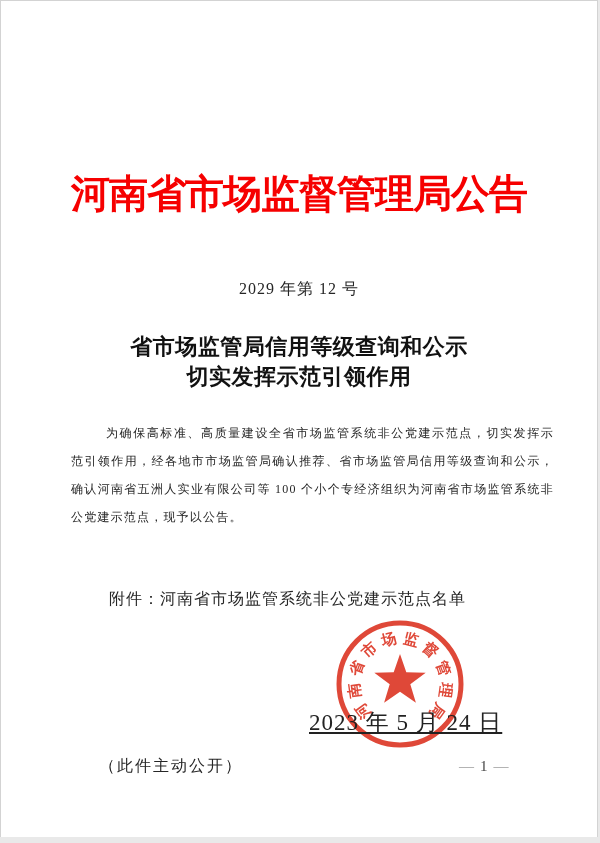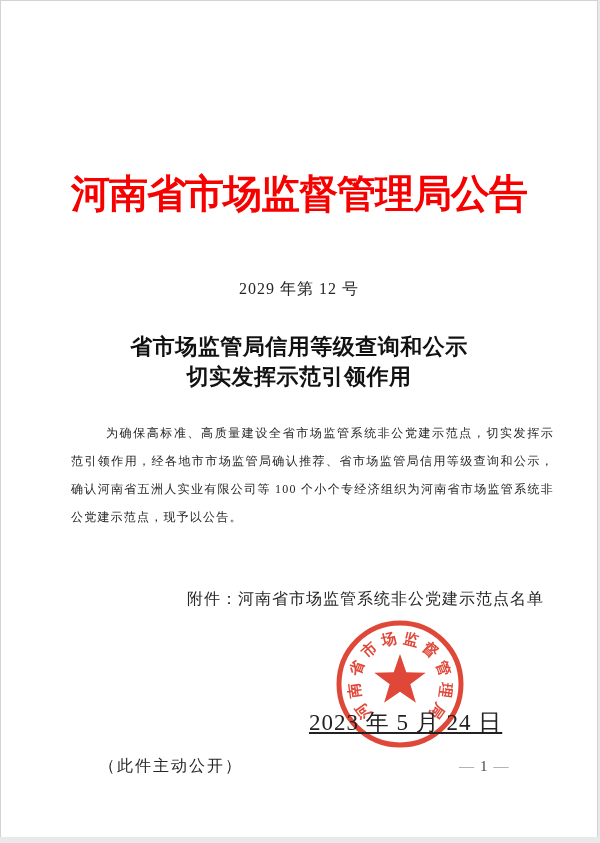--- a/index.html
+++ b/index.html
@@ -70,21 +70,20 @@
   }
   .attachment-line {
     position: absolute;
     top: 588px; left: 60px;
     width: 483px;
     margin: 0;
     font-size: 16px;
     letter-spacing: 1px;
     text-indent: 48px;
     white-space: nowrap;
-    text-align: right;
   }
   .seal {
     position: absolute;
     left: 332px; top: 616px;
     width: 134px; height: 134px;
     opacity: 0.92;
     z-index: 1;
   }
   .seal-char {
     font-family: "Liberation Serif", "DejaVu Serif", serif;

